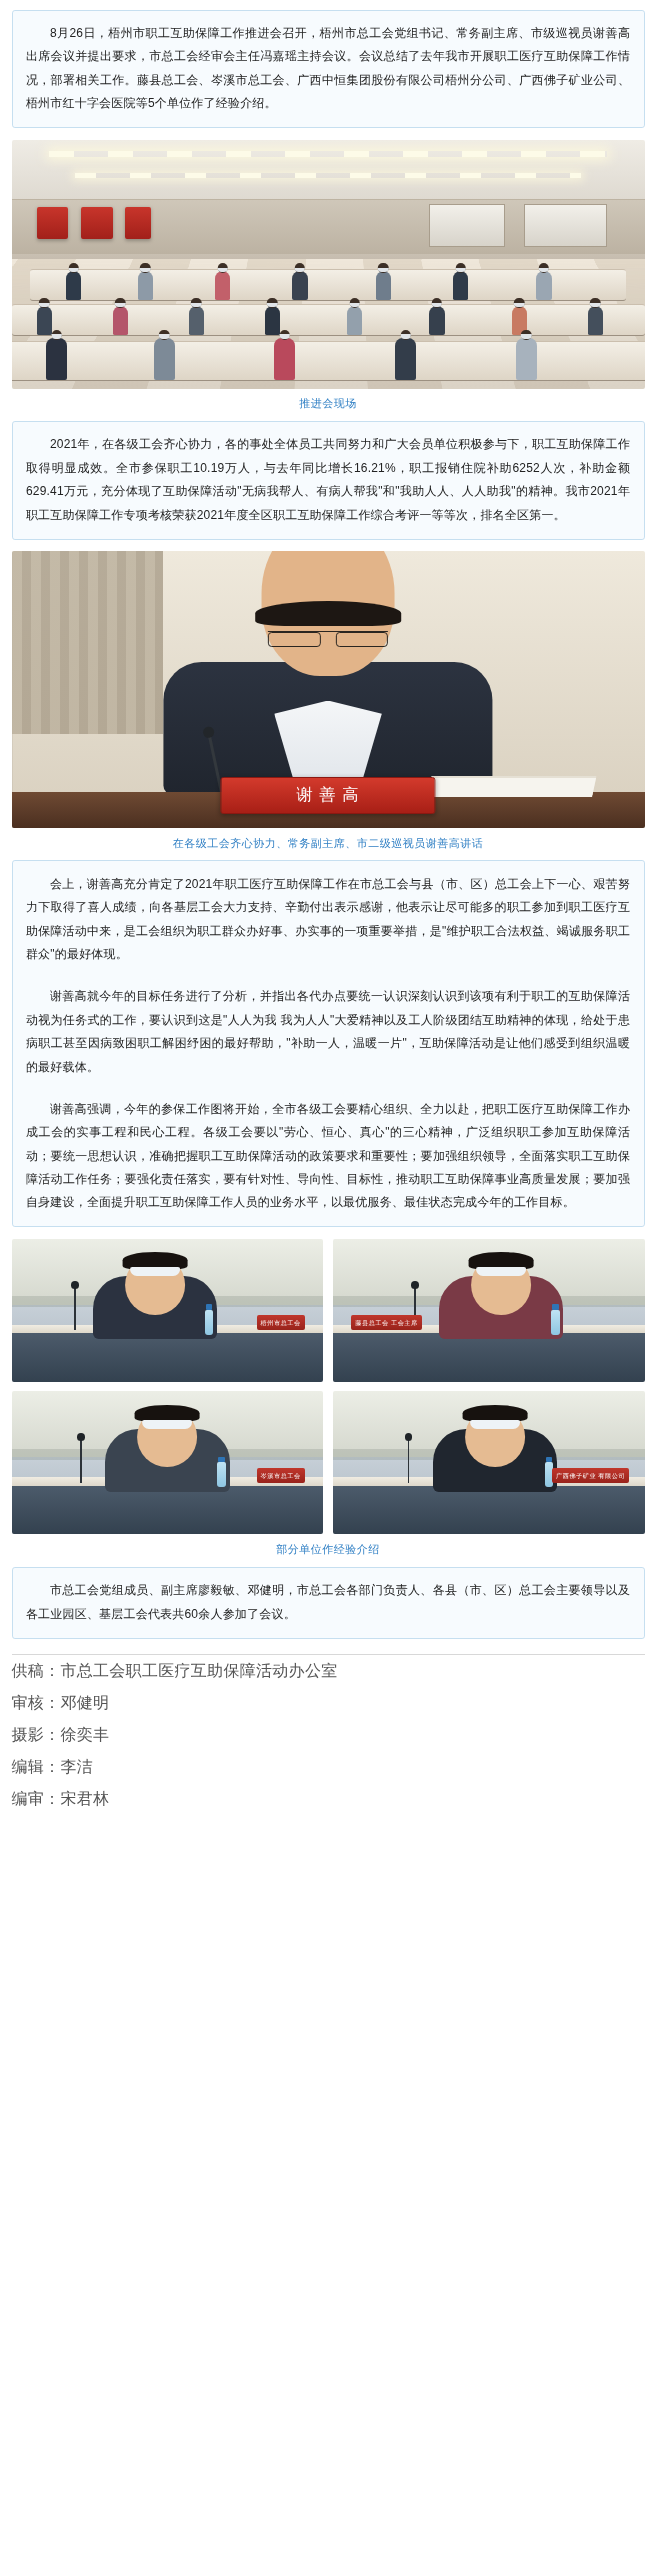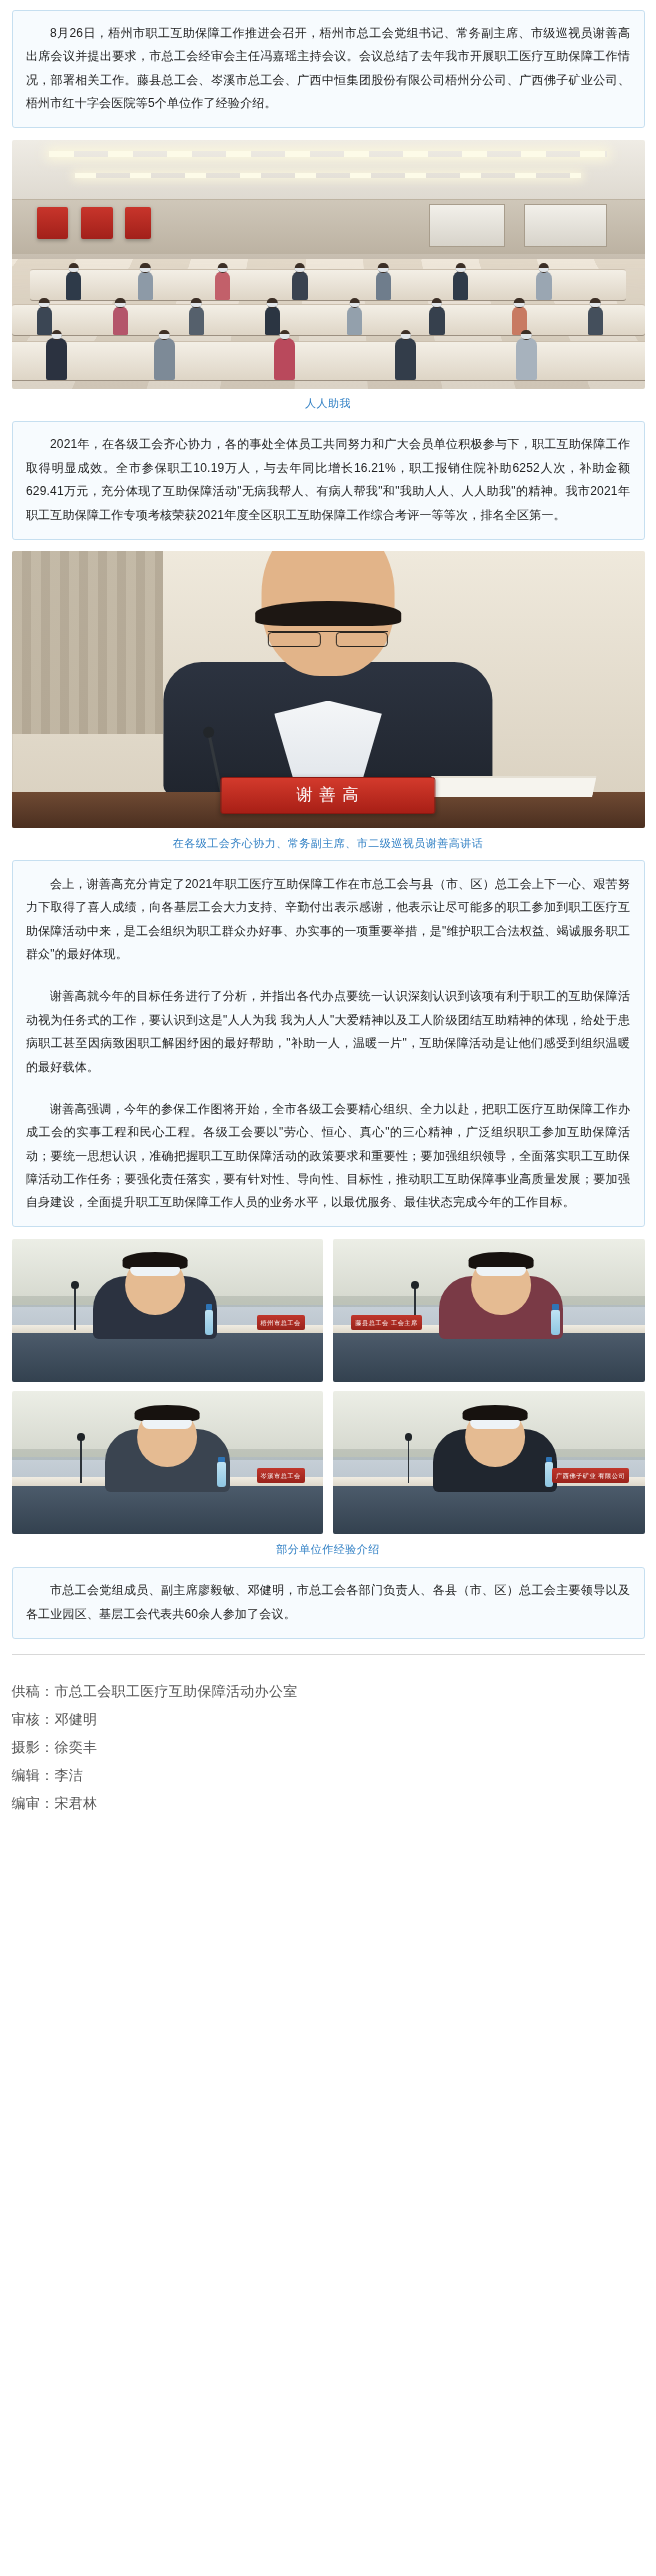--- a/index.html
+++ b/index.html
@@ -282,23 +282,23 @@
   }
   .dele .micstand:before {
     content: ""; position: absolute; top: -6.7px; left: -2.9px;
     width: 7.7px; height: 7.7px; border-radius: 50%; background: #1f2428;
   }
 
   
   .credits {
     margin: 15.3px 11.5px 0 11.5px;
     border-top: 1px solid #d8d8d8;
-    padding-top: 22px;
+    padding-top: 0;
     color: #555555;
-    font-size: 14px;
+    font-size: 16px;
     line-height: 2.0;
   }
   .credits div { letter-spacing: 0.3px; }
 </style>
 </head>
 <body>
 
 <div class="page">
 
   <div class="block">
@@ -339,21 +339,21 @@
         </div>
         <div class="row r3">
           <div class="person" style="left:8%;width:21px;height:42px;background:#2b3240"></div>
           <div class="person" style="left:24%;width:21px;height:42px;background:#7d8a97"></div>
           <div class="person" style="left:42%;width:21px;height:42px;background:#b9495c"></div>
           <div class="person" style="left:60%;width:21px;height:42px;background:#333d4a"></div>
           <div class="person" style="left:78%;width:21px;height:42px;background:#a7b2bd"></div>
         </div>
       </div>
     </div>
-    <div class="caption">人人助我</div>
+    <div class="caption">推进会现场</div>
   </div>
 
   <div class="block">
     <div class="text-card">
       <p>2021年，在各级工会齐心协力，各的事处全体员工共同努力和广大会员单位积极参与下，职工互助保障工作取得明显成效。全市参保职工10.19万人，与去年同比增长16.21%，职工报销住院补助6252人次，补助金额629.41万元，充分体现了互助保障活动"无病我帮人、有病人帮我"和"我助人人、人人助我"的精神。我市2021年职工互助保障工作专项考核荣获2021年度全区职工互助保障工作综合考评一等等次，排名全区第一。</p>
     </div>
   </div>
 
   <div class="photo-wrap">
     <div class="photo" style="height:277px">

